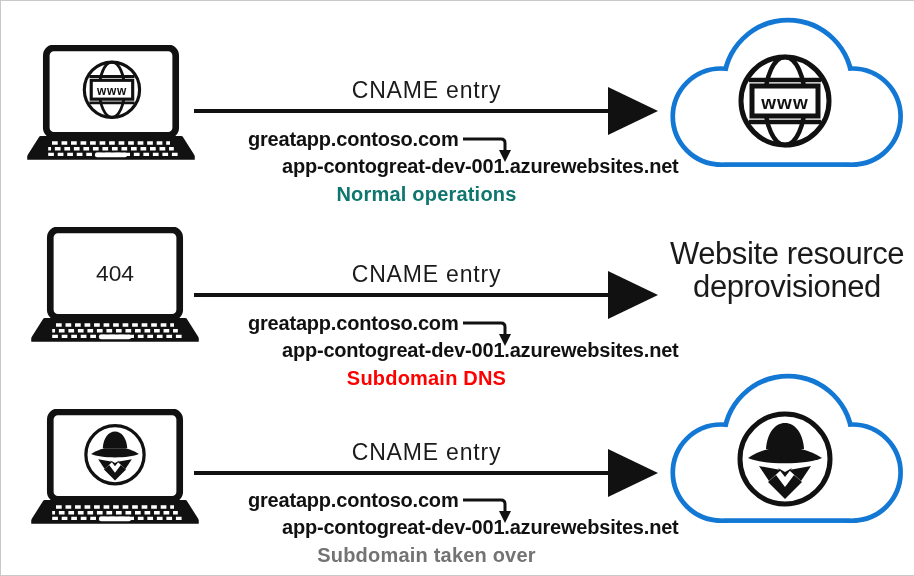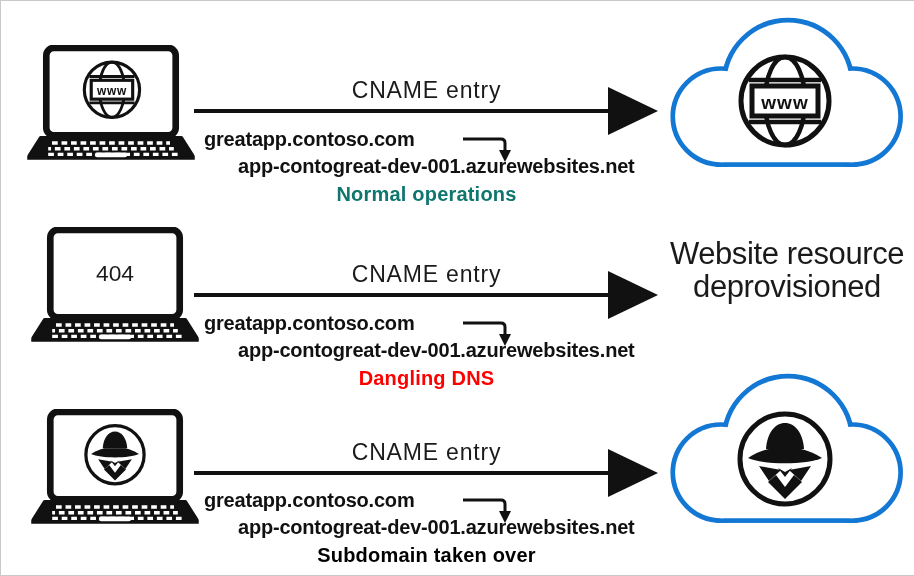--- a/index.html
+++ b/index.html
@@ -7,21 +7,21 @@
     position:relative;width:912px;height:574px;background:#fff;
     border:1px solid #c9c9c9;overflow:hidden;
     font-family:"Liberation Sans", sans-serif;color:#111;padding-left:44px;
   }
   .abs{position:absolute;}
   .cname-label{
     width:465px;text-align:center;font-size:23px;font-weight:500;
     color:#1b1b1b;letter-spacing:0.8px;white-space:nowrap;
   }
   .domain{
-    font-size:20px;font-weight:700;color:#111;letter-spacing:-0.2px;white-space:nowrap;
+    font-size:20px;font-weight:700;color:#111;letter-spacing:-0.2px;white-space:nowrap;margin-left:44px;
   }
   .status{
     width:465px;text-align:center;font-size:20px;font-weight:700;
     letter-spacing:0.2px;white-space:nowrap;
   }
   .deprov{
     width:256px;text-align:center;font-size:31px;font-weight:400;
     color:#1a1a1a;line-height:33px;letter-spacing:-0.4px;
   }
   .cloud-wrap{width:250px;height:164px;}
@@ -120,40 +120,40 @@
   <div class="abs cname-label" style="left:193px;top:260px">CNAME entry</div>
   <svg class="abs" style="left:193px;top:266px" width="465" height="56" viewBox="0 0 465 56">
       <use href="#bigarrow"></use>
     </svg>
 
   <div class="abs domain" style="left:203px;top:311px">greatapp.contoso.com</div>
   <svg class="abs" style="left:459px;top:314px" width="55" height="32" viewBox="0 0 55 32">
       <use href="#hook"></use>
     </svg>
   <div class="abs domain" style="left:237px;top:338px">app-contogreat-dev-001.azurewebsites.net</div>
-  <div class="abs status" style="left: 193px; top: 366px; color: rgb(254, 0, 0);">Dangling DNS</div>
+  <div class="abs status" style="left: 193px; top: 366px; color: rgb(254, 0, 0);">Subdomain DNS</div>
 
   <div class="abs deprov" style="left:658px;top:236px">Website resource deprovisioned</div>
 
   <svg class="abs" style="left:30px;top:408px" width="168" height="118" viewBox="0 0 176 124">
     <use href="#laptop"></use>
     <use href="#spy" x="54" y="14" width="68" height="68"></use>
   </svg>
 
   <div class="abs cname-label" style="left:193px;top:438px">CNAME entry</div>
   <svg class="abs" style="left:193px;top:444px" width="465" height="56" viewBox="0 0 465 56">
       <use href="#bigarrow"></use>
     </svg>
 
   <div class="abs domain" style="left:203px;top:488px">greatapp.contoso.com</div>
   <svg class="abs" style="left:459px;top:491px" width="55" height="32" viewBox="0 0 55 32">
       <use href="#hook"></use>
     </svg>
   <div class="abs domain" style="left:237px;top:515px">app-contogreat-dev-001.azurewebsites.net</div>
-  <div class="abs status" style="left: 193px; top: 543px; color: #000000;">Subdomain taken over</div>
+  <div class="abs status" style="left: 193px; top: 543px; color: #737373;">Subdomain taken over</div>
 
   <div class="abs cloud-wrap" style="left:658px;top:364px">
     <svg class="cloud-svg" viewBox="-2 0 186 122">
         <use href="#cloud"></use>
       </svg>
     <svg class="cloud-icon" style="left:76px;top:44px" width="100" height="100" viewBox="0 0 100 100">
         <use href="#spy"></use>
       </svg>
   </div>
 

